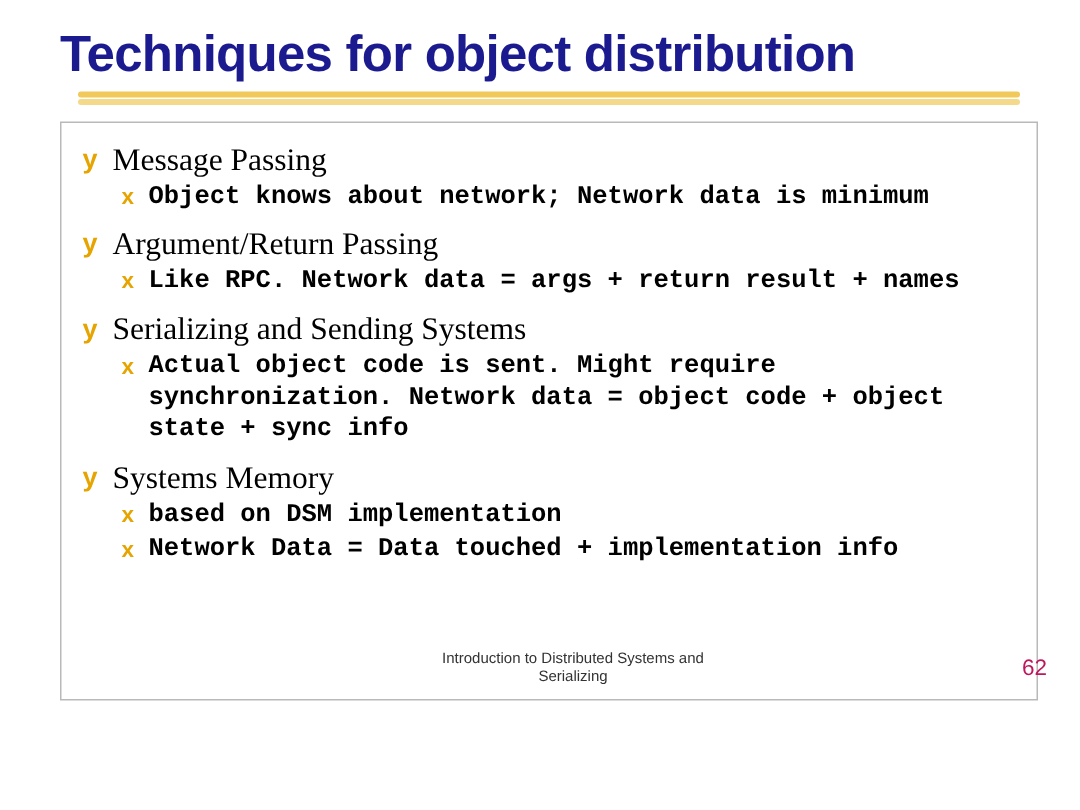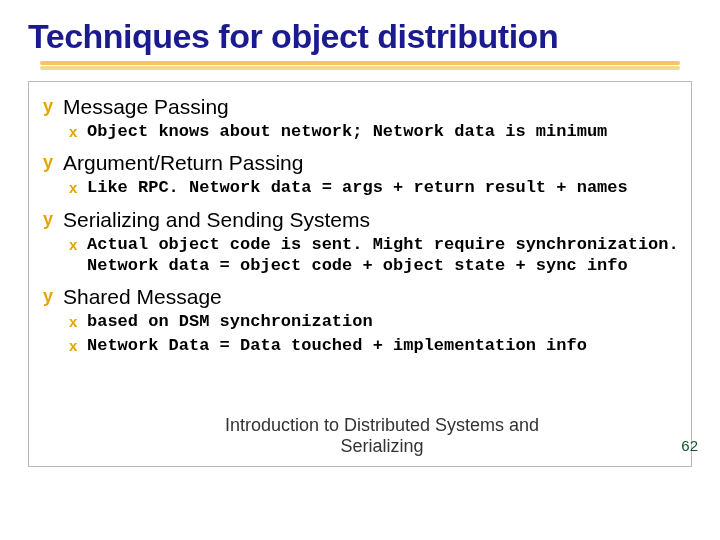--- a/index.html
+++ b/index.html
@@ -6,21 +6,21 @@
   html, body { width: 720px; height: 540px; overflow: hidden; }
   body {
     background: #ffffff;
     font-family: Arial, Helvetica, sans-serif;
     position: relative;
   }
   .slide {
     width: 720px;
     height: 464px;
     position: relative;
-    padding: 18px 28px 0 28px;
+    padding: 18px 28px 0 40px;
   }
   .title {
     font-family: "Arial Black", Arial, sans-serif;
     font-weight: 900;
     font-size: 34px;
     line-height: 1.08;
     color: #1b1b8f;
     letter-spacing: -0.5px;
   }
   .title-underline {
@@ -57,21 +57,21 @@
     flex: 0 0 20px;
     font-size: 18px;
     color: #e6a400;
     font-weight: bold;
     line-height: 1.2;
     margin-top: 2px;
   }
   .item-y .text {
     font-size: 21px;
     color: #000;
-    font-family: Liberation Sans, sans-serif;
+    font-family: Liberation Serif, serif;
     line-height: 1.2;
   }
 
   .item-x {
     display: flex;
     align-items: flex-start;
     margin-left: 26px;
     margin-top: 2px;
     margin-bottom: 2px;
   }
@@ -92,31 +92,31 @@
   }
 
   .first-y { margin-top: 2px; }
 
   .footer {
     position: absolute;
     left: 0;
     right: 0;
     bottom: 6px;
     text-align: center;
-    font-size: 18px;
+    font-size: 10px;
     color: #333;
     line-height: 1.2;
     margin-left: 44px;
   }
   .pagenum {
     position: absolute;
     right: 22px;
     bottom: 10px;
     font-size: 15px;
-    color: #14532d;
+    color: #be185d;
     margin-top: 40px;
   }
 </style>
 </head>
 <body>
 
 <div class="slide">
 
   <div class="title">Techniques for object distribution</div>
   <div class="title-underline">
@@ -148,25 +148,25 @@
       <span class="bullet">y</span>
       <span class="text">Serializing and Sending Systems</span>
     </div>
     <div class="item-x">
       <span class="bullet">x</span>
       <span class="text">Actual object code is sent.  Might require synchronization. Network data = object code + object state + sync info</span>
     </div>
 
     <div class="item-y">
       <span class="bullet">y</span>
-      <span class="text">Shared Message</span>
+      <span class="text">Systems Memory</span>
     </div>
     <div class="item-x">
       <span class="bullet">x</span>
-      <span class="text">based on DSM synchronization</span>
+      <span class="text">based on DSM implementation</span>
     </div>
     <div class="item-x">
       <span class="bullet">x</span>
       <span class="text">Network Data = Data touched + implementation info</span>
     </div>
 
   </div>
 
   <div class="footer">
     <div>Introduction to Distributed Systems and</div>

